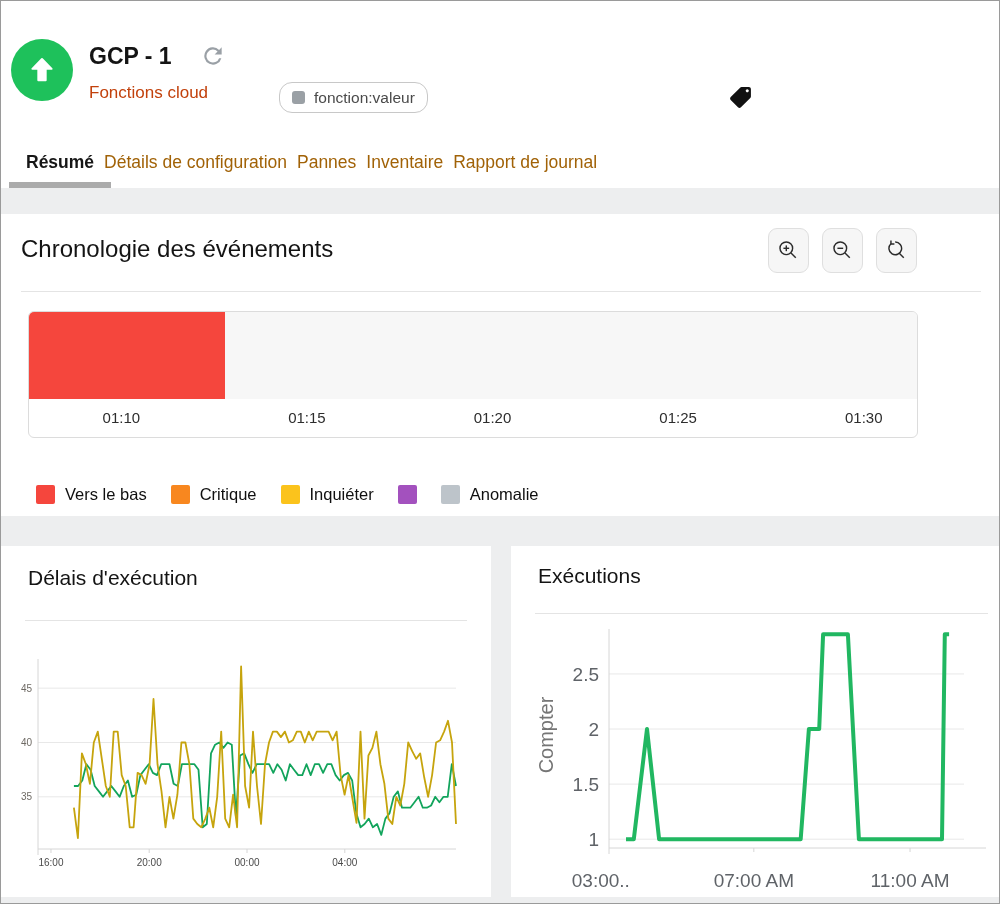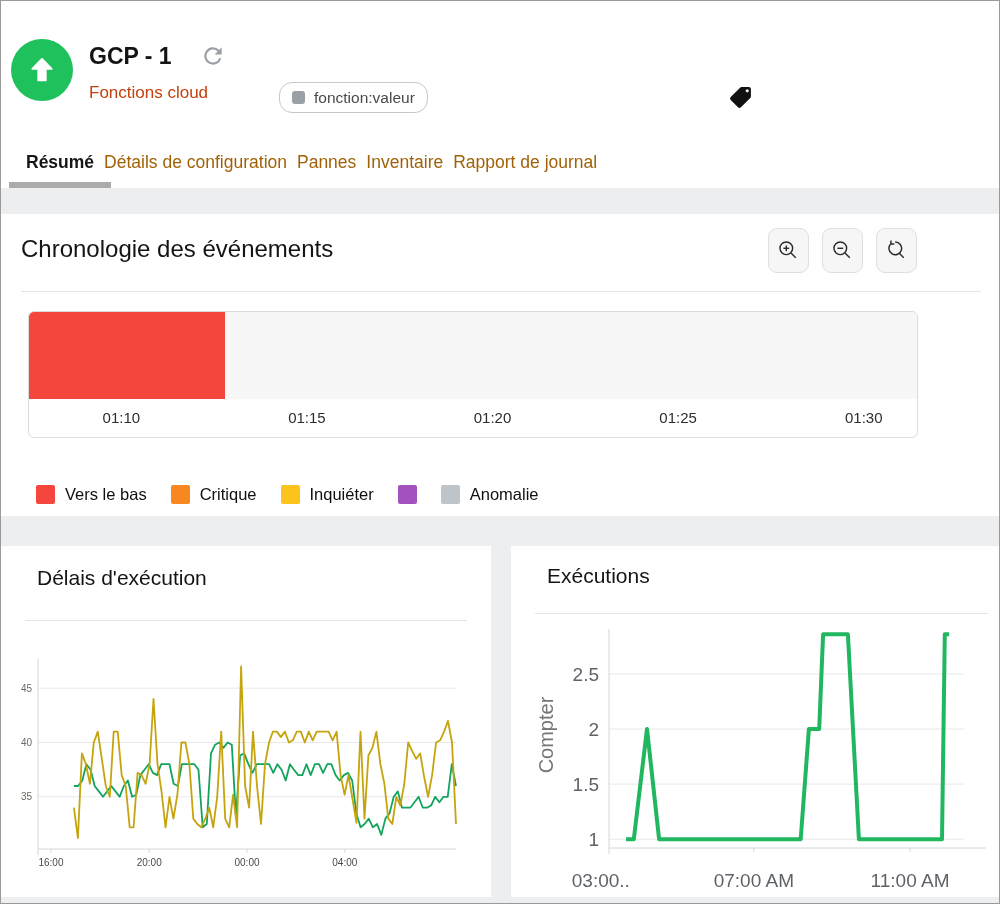--- a/index.html
+++ b/index.html
@@ -47,21 +47,21 @@
   .legend { position:absolute; left:35px; top:259px; display:flex; gap:24px; align-items:flex-start;margin-top:12px; }
   .lg-item { display:flex; align-items:center; gap:10px; cursor:pointer; }
   .lg-sq { width:19px; height:19px; border-radius:2px; flex:0 0 auto; }
   .lg-label { font-size:16.5px; color:#101010; white-space:nowrap; }
 
   
   .charts { position:absolute; left:0; top:545px; width:1000px; height:359px; background:#edeeef; }
   .card { position:absolute; top:0; width:490px; height:351px; background:#fff; }
   .card-left { left:0; }
   .card-right { left:510px; }
-  .card h3 { position:absolute; left:27px; font-size:21px; font-weight:400; color:#141414;margin-left:9px; }
+  .card h3 { position:absolute; left:27px; font-size:21px; font-weight:400; color:#141414; }
   .card-left h3 { top:20px; }
   .card-right h3 { top:18px; }
   .card-divider { position:absolute; height:1px; background:#e4e4e4; }
   .card-left .card-divider { left:24px; right:24px; top:74px; }
   .card-right .card-divider { left:24px; right:13px; top:67px; }
   .card svg { position:absolute; left:0; top:0; }
   .ylab { position:absolute; left:35px; top:189px; transform:translate(-50%,-50%) rotate(-90deg);
           font-size:20px; color:#757575; white-space:nowrap; }
 </style>
 </head>

